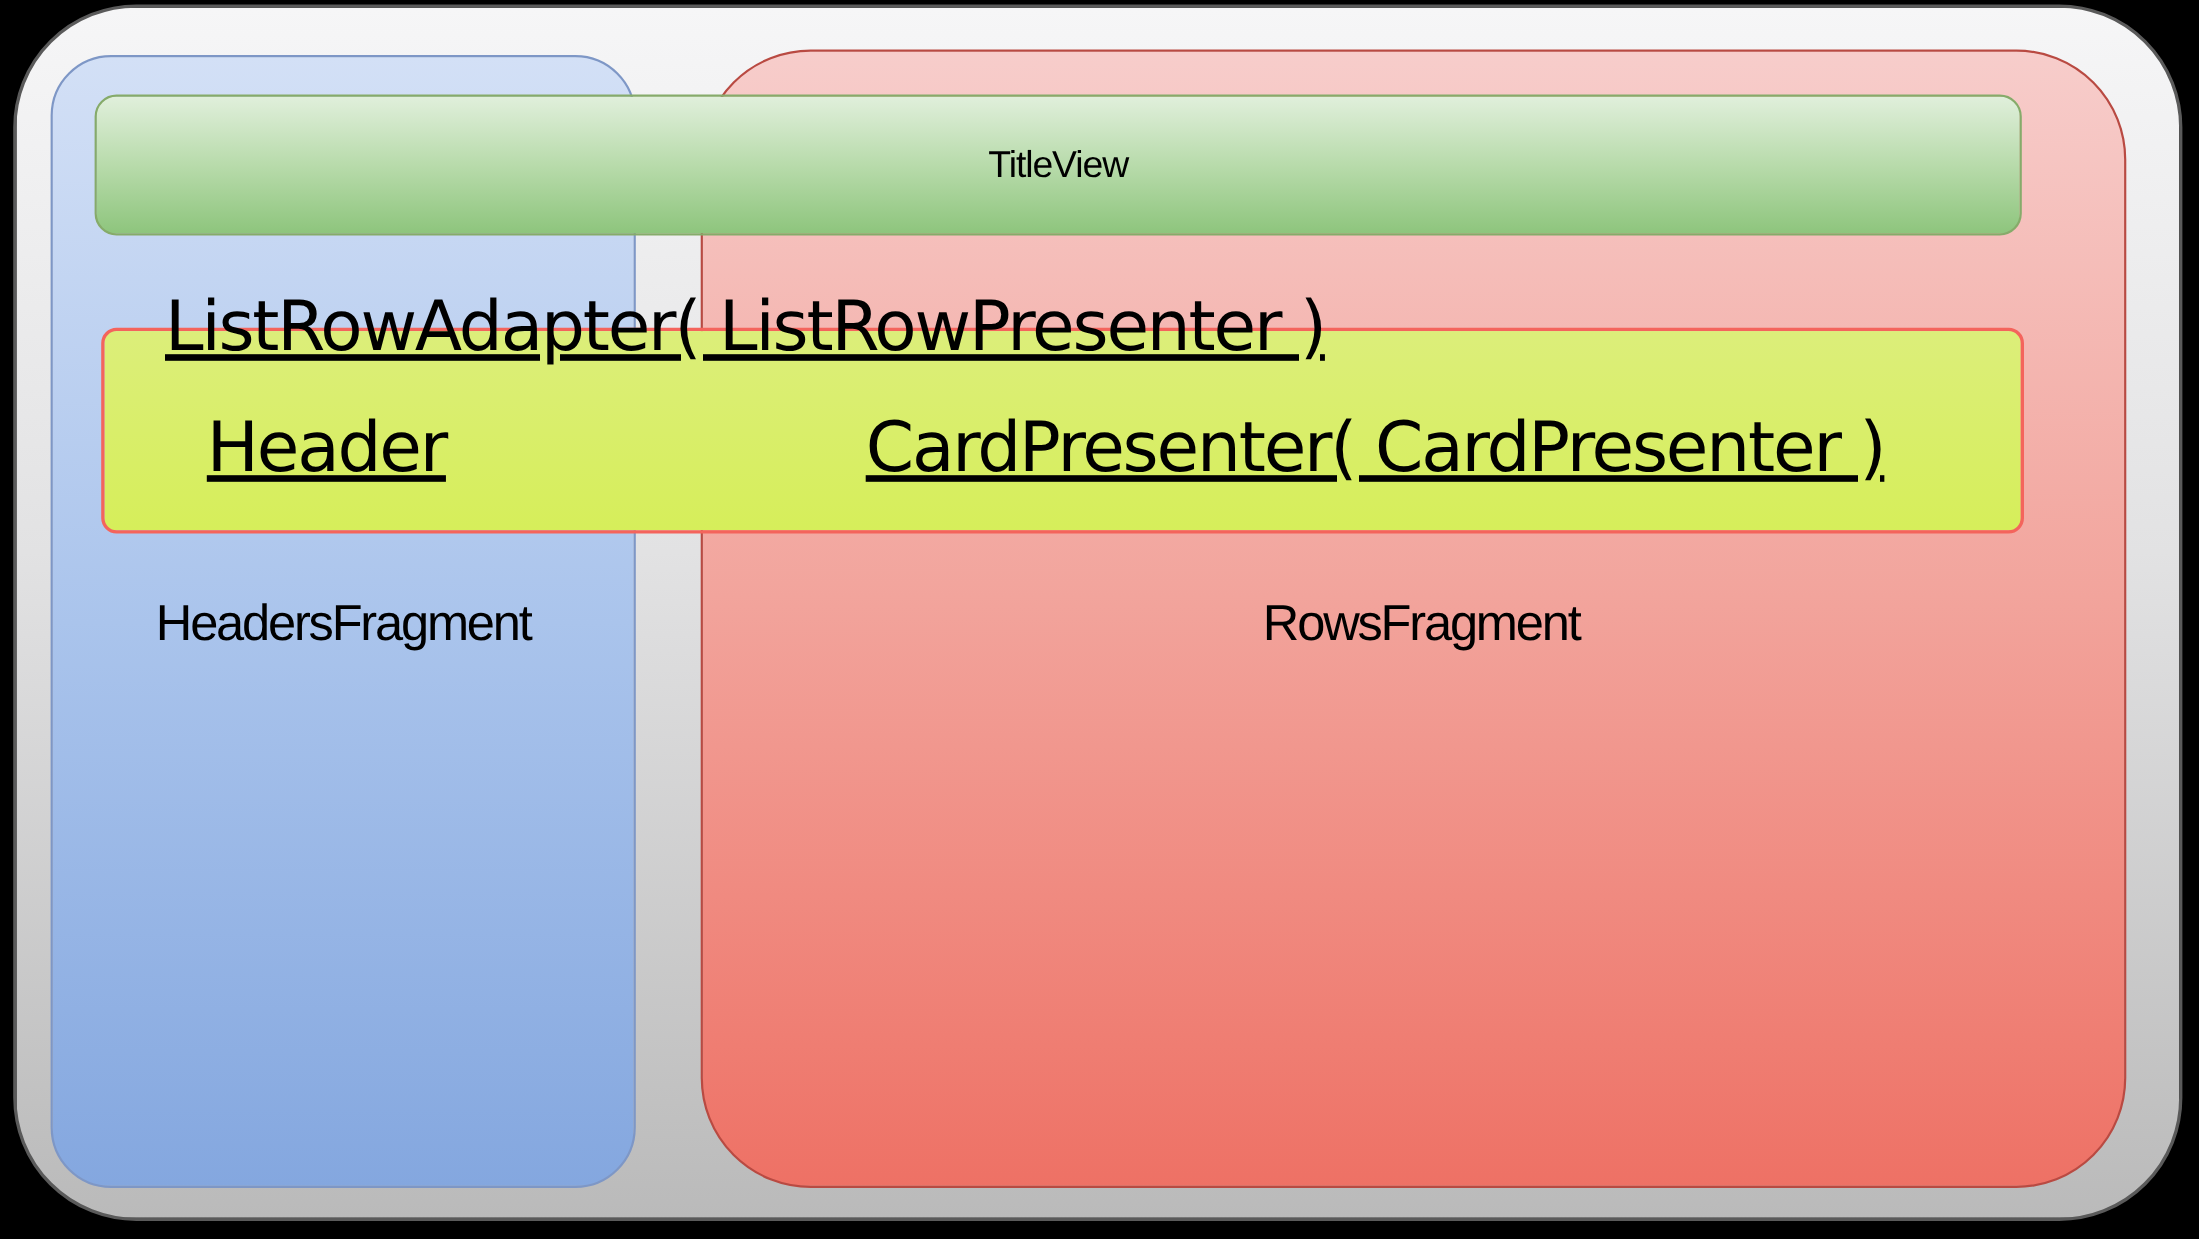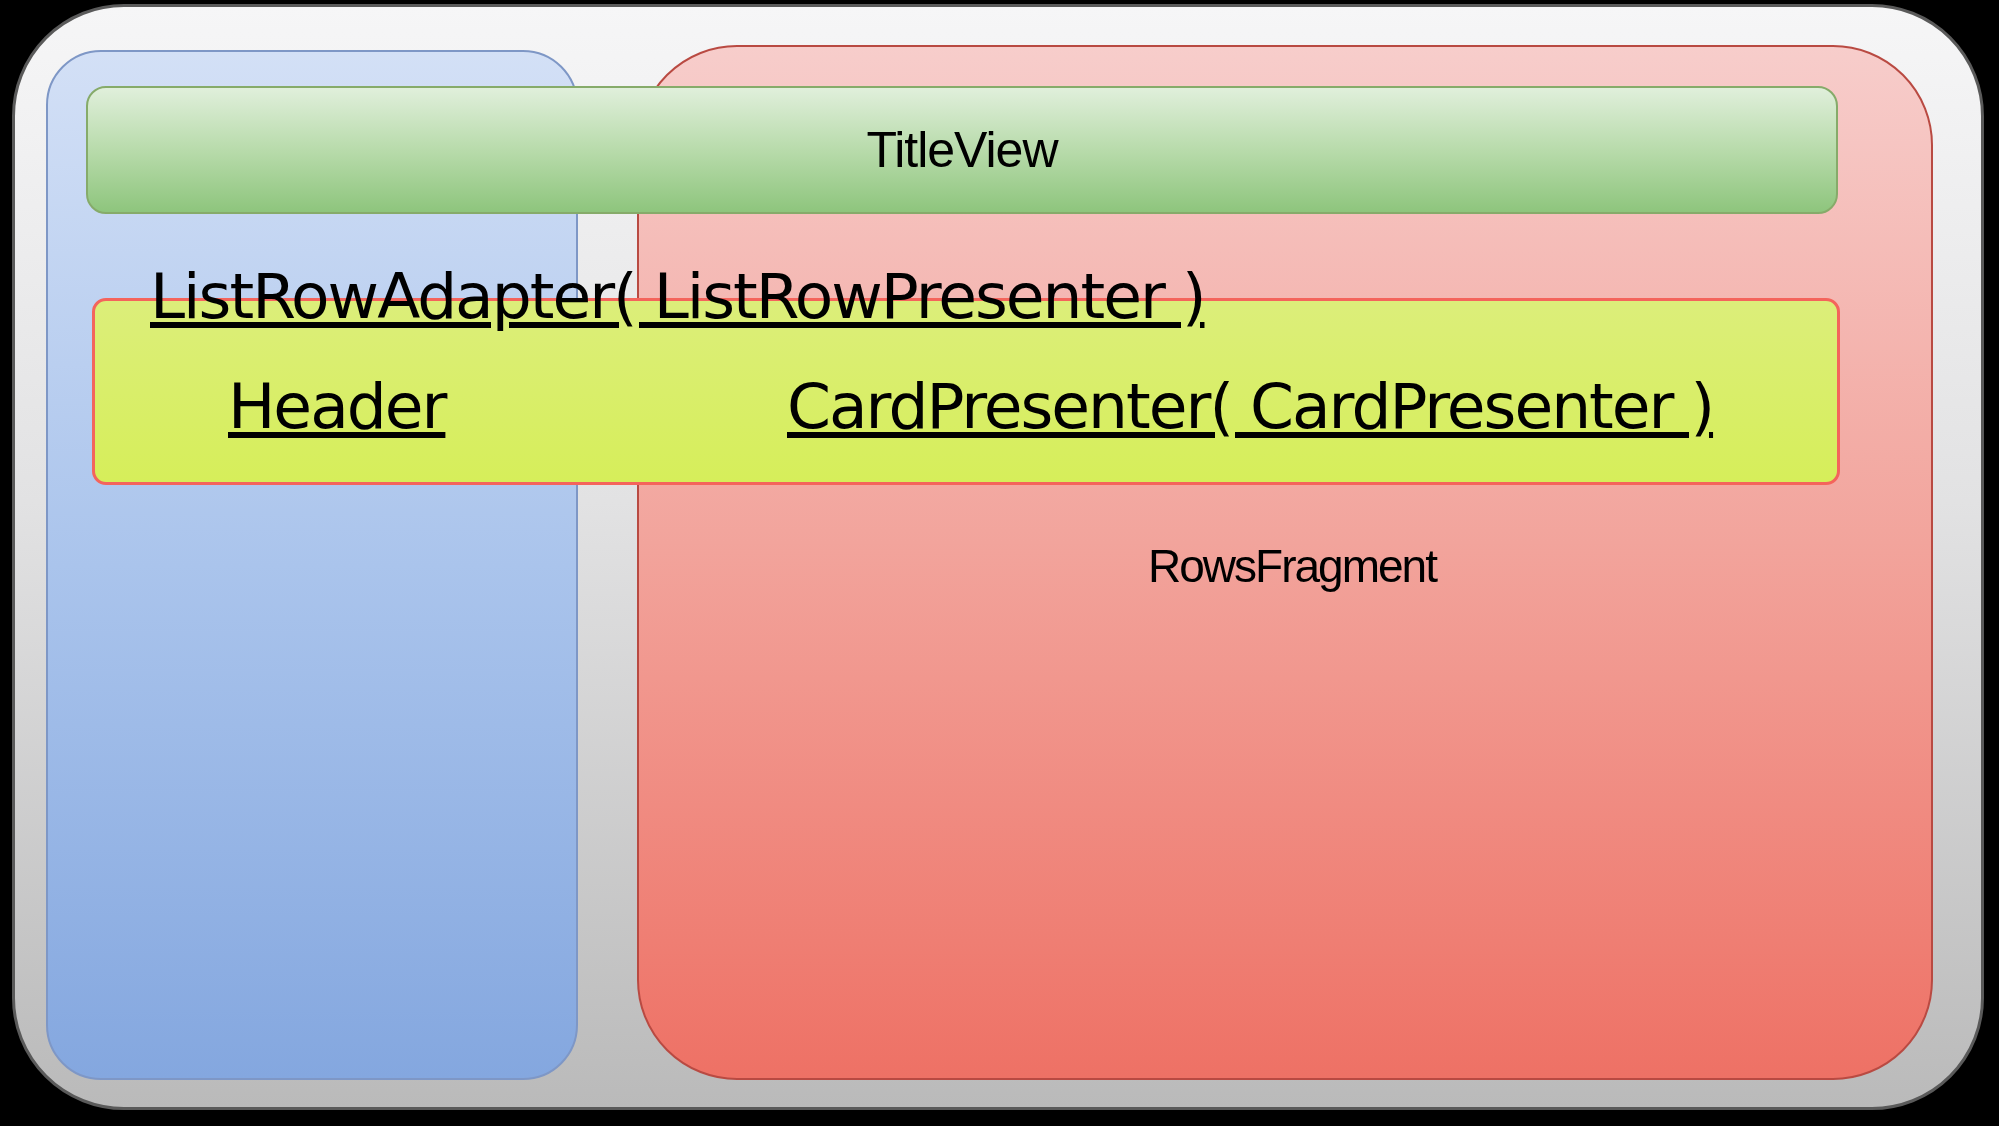--- a/index.html
+++ b/index.html
@@ -59,21 +59,21 @@
     width: 1752px; height: 128px;
     border-radius: 20px;
     border: 2px solid var(--title-border, #86ab6a);
     background: linear-gradient(180deg,
       var(--title-fill-top, #e0efdb) 0%,
       #b8dbab 50%,
       var(--title-fill-bottom, #8ec57d) 100%);
     display: flex;
     align-items: center;
     justify-content: center;
-    font-size: 50px;
+    font-size: 34px;
     letter-spacing: -1px;
     white-space: nowrap;
   }
 
   .adapter-bar {
     left: 92px; top: 298px;
     width: 1748px; height: 187px;
     border-radius: 14px;
     border: 3px solid var(--adapter-bar-border, #f4645c);
     background: linear-gradient(180deg, #dcee7a 0%, var(--adapter-bar-fill, #d6ee5a) 100%);
@@ -83,21 +83,21 @@
     position: absolute;
     font-family: "DejaVu Sans", sans-serif;
     font-size: 63px;
     line-height: 1;
     letter-spacing: -2px;
     white-space: nowrap;
     color: var(--text, #000);
     text-decoration: underline;
   }
   .line1 { left: 150px; top: 265px; }
-  .header-cell { left: 188px; top: 375px; margin-left: 40px; }
+  .header-cell { left: 188px; top: 375px; }
   .card-adapter { left: 787px; top: 375px; }
 
   .frag-label {
     position: absolute;
     top: 543px;
     transform: translateX(-50%);
     font-size: 46px;
     line-height: 1;
     letter-spacing: -2px;
     white-space: nowrap;
@@ -122,16 +122,17 @@
   </div>
 
   <div class="box adapter-bar"></div>
 
   <div class="bigtext line1">ListRowAdapter( ListRowPresenter )</div>
 
   <div class="bigtext header-cell">Header</div>
 
   <div class="bigtext card-adapter">CardPresenter( CardPresenter )</div>
 
+  <div class="frag-label headers-label">HeadersFragment</div>
 
   <div class="frag-label rows-label">RowsFragment</div>
 
 </div>
 
 </body></html>

